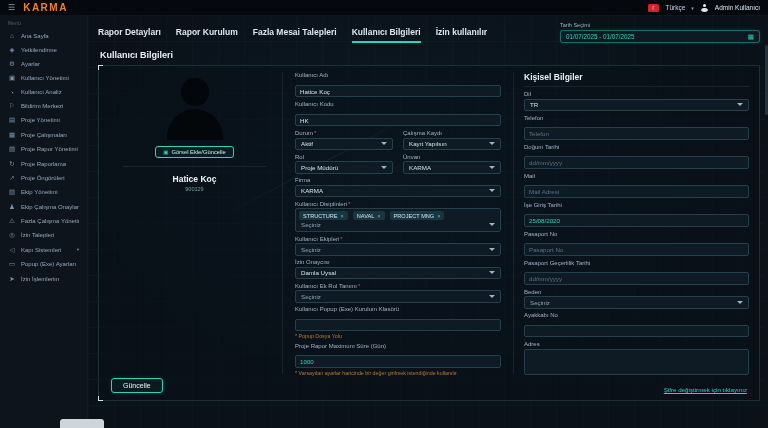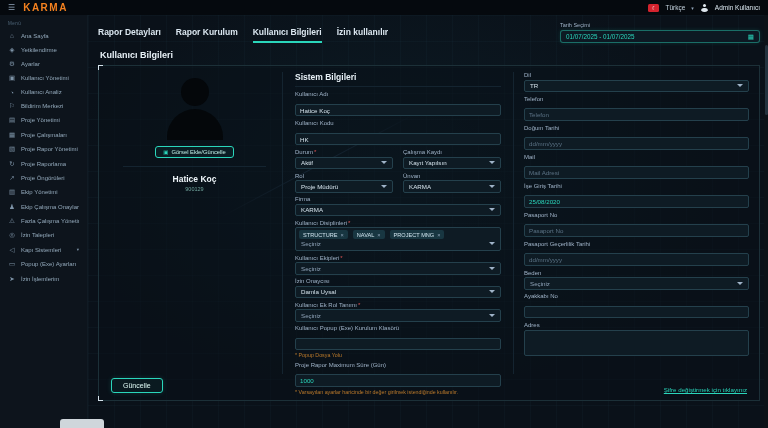--- a/index.html
+++ b/index.html
@@ -233,20 +233,21 @@
       </div>
   </div>
 
   <div class="main">
     <div class="deco-line"></div>
 
     <div class="main-header">
       <div class="tabs" id="tabs">
           <div class="tab">Rapor Detayları</div>
           <div class="tab">Rapor Kurulum</div>
+          <div class="tab">Fazla Mesai Talepleri</div>
           <div class="tab active">Kullanıcı Bilgileri</div>
           <div class="tab">İzin kullanılır</div>
         </div>
       <div class="date-block">
         <div class="date-label">Tarih Seçimi</div>
         <div class="datebox">
           <span class="date-val">01/07/2025 - 01/07/2025</span>
           <span class="cal">▦</span>
         </div>
       </div>
@@ -268,21 +269,20 @@
           <div class="photo-btn">
             <span class="img-ic">▣</span>
             <span class="txt">Görsel Ekle/Güncelle</span>
           </div>
           <div class="profile-div"></div>
           <div class="profile-name">Hatice Koç</div>
           <div class="profile-id">900129</div>
         </div>
 
         <div class="col-system">
-          <div class="col-title">Sistem Bilgileri</div>
 
           <div class="field">
             <div class="flabel"><span>Kullanıcı Adı</span></div>
             <input class="inp" readonly="" value="Hatice Koç" style="">
           </div>
           <div class="field">
             <div class="flabel"><span>Kullanıcı Kodu</span></div>
             <input class="inp" readonly="" value="HK" style="">
           </div>
 
@@ -383,20 +383,21 @@
           </div>
 
           <div class="field">
             <div class="flabel"><span>Proje Rapor Maximum Süre (Gün)</span></div>
             <input class="inp teal" readonly="" value="1000" style="">
             <div class="helper">* Varsayılan ayarlar haricinde bir değer girilmek istendiğinde kullanılır.</div>
           </div>
         </div>
 
         <div class="col-personal">
+          <div class="col-title">Kişisel Bilgiler</div>
 
           <div class="field">
             <div class="flabel"><span>Dil</span></div>
             <div class="sel">
               <span class="sel-val">TR</span>
               <span class="chev"></span>
             </div>
           </div>
 
           <div class="field">

